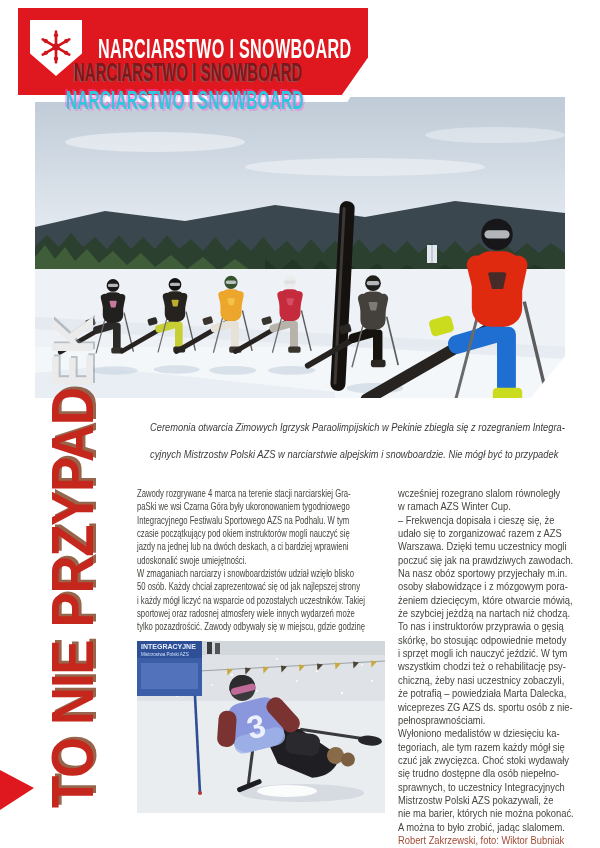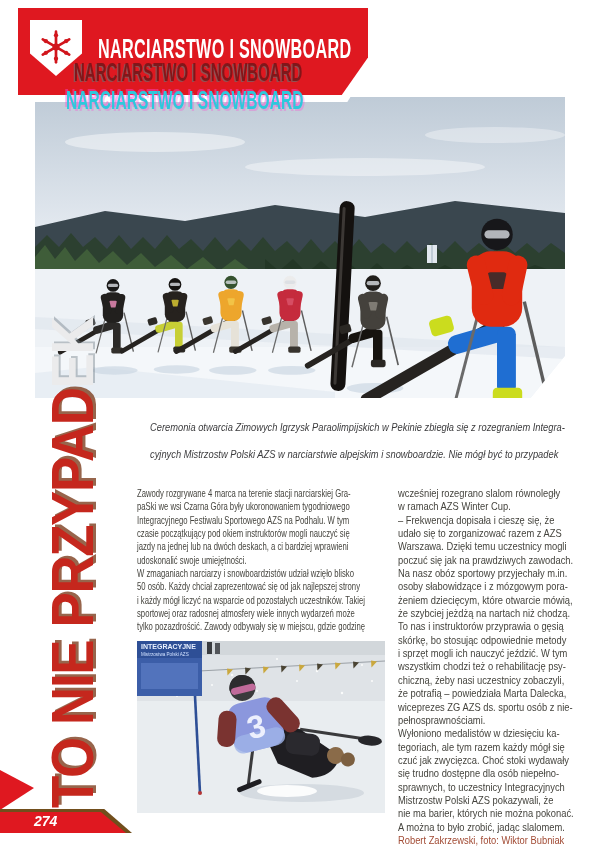--- a/index.html
+++ b/index.html
@@ -266,19 +266,14 @@
         <rect x="146" y="54" width="18" height="40" rx="8" fill="#7a3330" transform="rotate(-28 155 74)"></rect>
         <circle cx="122" cy="38" r="13" fill="#3a3a3c"></circle>
         <path d="M109,38 a13,13 0 0 1 26,0 Z" fill="#2c2c2e"></path>
         <rect x="110" y="36" width="25" height="7" rx="3.5" fill="#c06a9a"></rect>
       </g>
       <ellipse cx="150" cy="150" rx="30" ry="6" fill="#ffffff" opacity=".9"></ellipse>
     </svg>
   </div>
 
   <div class="corner-wedge"></div>
-  <div class="page-badge">
-    <div class="badge-border"></div>
-    <div class="badge-red"></div>
-    <div class="badge-num">274</div>
-  </div>
 
 </div>
 
 </body></html>

